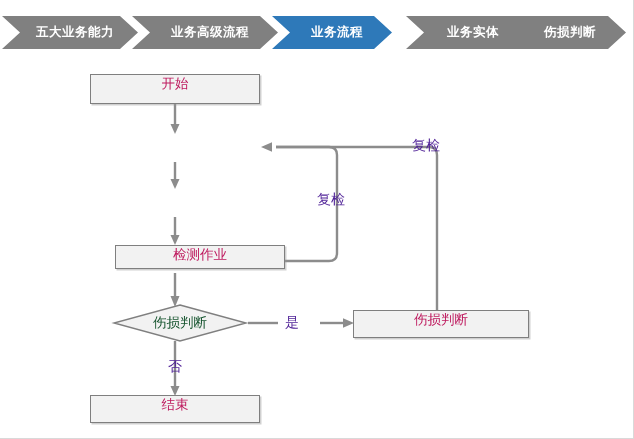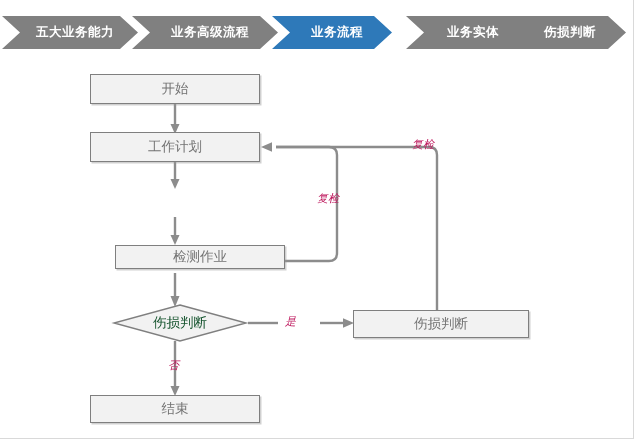--- a/index.html
+++ b/index.html
@@ -56,24 +56,24 @@
     padding-left: 10px;
   }
 
   
   .node {
     position: absolute;
     box-sizing: border-box;
     background: #F2F2F2;
     border: 1px solid #7F7F7F;
     display: flex;
-    align-items: center;
+    align-items: flex-start;
     justify-content: center;
     font-size: 13.5px;
-    color: #737373;
+    color: #be185d;
     box-shadow: 1.5px 1.5px 0 rgba(150,150,150,0.45);
   }
   .diamond-wrap {
     position: absolute;
   }
   .diamond-wrap svg {
     position: absolute;
     left: 0;
     top: 0;
     overflow: visible;
@@ -87,24 +87,23 @@
     display: flex;
     align-items: center;
     justify-content: center;
     font-size: 13.5px;
     color: #14532d;
   }
 
   
   .flabel {
     position: absolute;
-    font-size: 11px;
-    color: #be185d;
+    font-size: 14px;
+    color: #4c1d95;
     white-space: nowrap;
-    font-style: italic;
   }
 
   
   #wires {
     position: absolute;
     left: 0;
     top: 0;
     width: 634px;
     height: 439px;
     pointer-events: none;
@@ -172,23 +171,20 @@
 
     <path d="M 437 312 L 437 155 Q 437 147 429 147 L 276 147"></path>
 
     <polygon class="head" points="261,147 272,142.2 272,151.8"></polygon>
   </svg>
 
   <div class="node" style="left:90px;  top:74px;  width:170px; height:30px;">
     <span>开始</span>
   </div>
 
-  <div class="node" style="left:90px;  top:132px; width:170px; height:30px;">
-    <span>工作计划</span>
-  </div>
 
 
   <div class="node" style="left:90px;  top:245px; width:170px; height:24px;margin-left:25px;">
     <span>检测作业</span>
   </div>
 
   <div class="diamond-wrap" style="left:113px; top:304px; width:134px; height:38px;">
     <svg width="134" height="38" viewBox="0 0 134 38">
       <polygon points="67,1 133,19 67,37 1,19" fill="#F2F2F2" stroke="#7F7F7F" stroke-width="1.4"></polygon>
     </svg>

